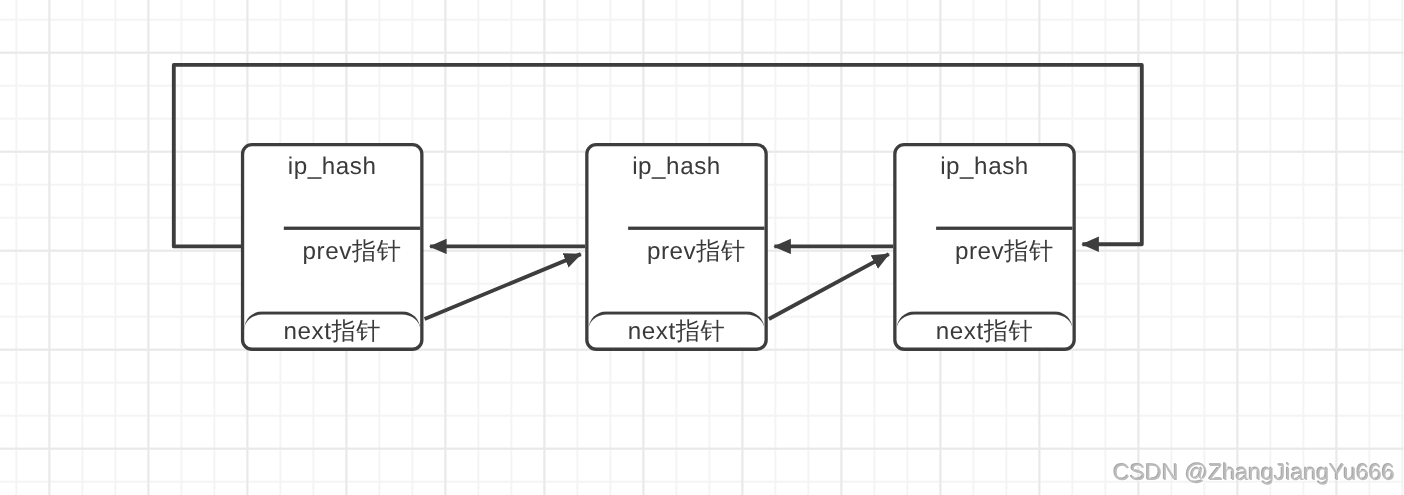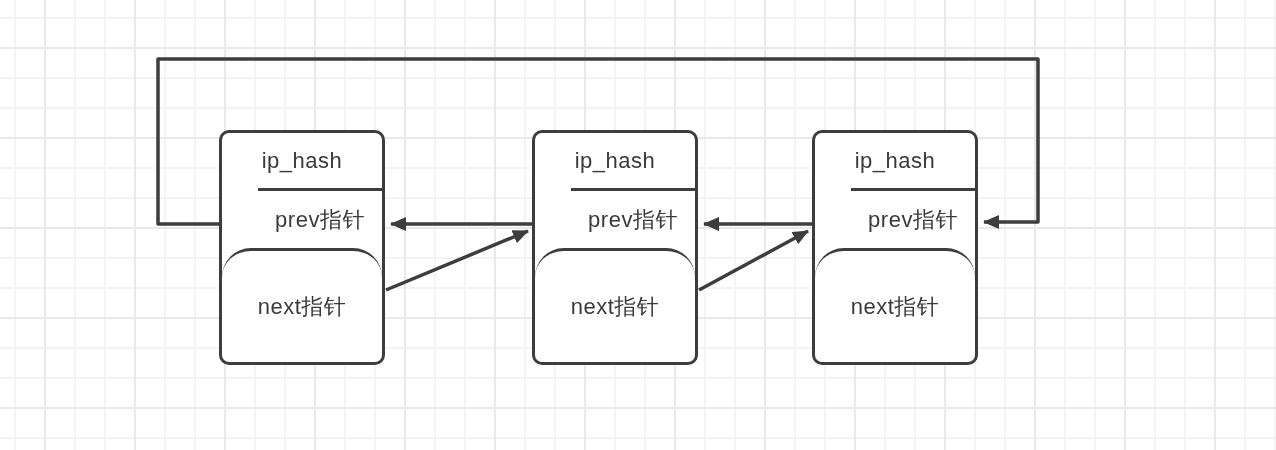--- a/index.html
+++ b/index.html
@@ -18,28 +18,29 @@
       linear-gradient(to bottom, #e9e9e9 2px, transparent 2px),
       linear-gradient(to right, #f4f4f4 2px, transparent 2px),
       linear-gradient(to bottom, #f4f4f4 2px, transparent 2px);
     background-size: 90px 90px, 90px 90px, 30px 30px, 30px 30px;
     background-position: 44px 47px, 44px 47px, 14px 17px, 14px 17px;
   }
   .node {
     position: absolute;
     top: 130px;
     width: 166px;
-    height: 235px;
+    height: 189px;
     box-sizing: border-box;
     background: #ffffff;
     border: 3px solid #3d3d3d;
     border-radius: 10px;
     display: flex;
     flex-direction: column;
     z-index: 2;
+    gap: 36px;
   }
   .node-1 { left: 219px; }
   .node-2 { left: 532px; }
   .node-3 { left: 812px; }
   .row {
     box-sizing: border-box;
     display: flex;
     align-items: center;
     justify-content: center;
     font-size: 22px;
@@ -99,14 +100,15 @@
     <div class="row row-prev">prev指针</div>
     <div class="row row-next">next指针</div>
   </div>
 
   <div class="node node-3">
     <div class="row row-title">ip_hash</div>
     <div class="row row-prev">prev指针</div>
     <div class="row row-next">next指针</div>
   </div>
 
+  <div class="watermark">CSDN @ZhangJiangYu666</div>
 
 </div>
 
 </body></html>

